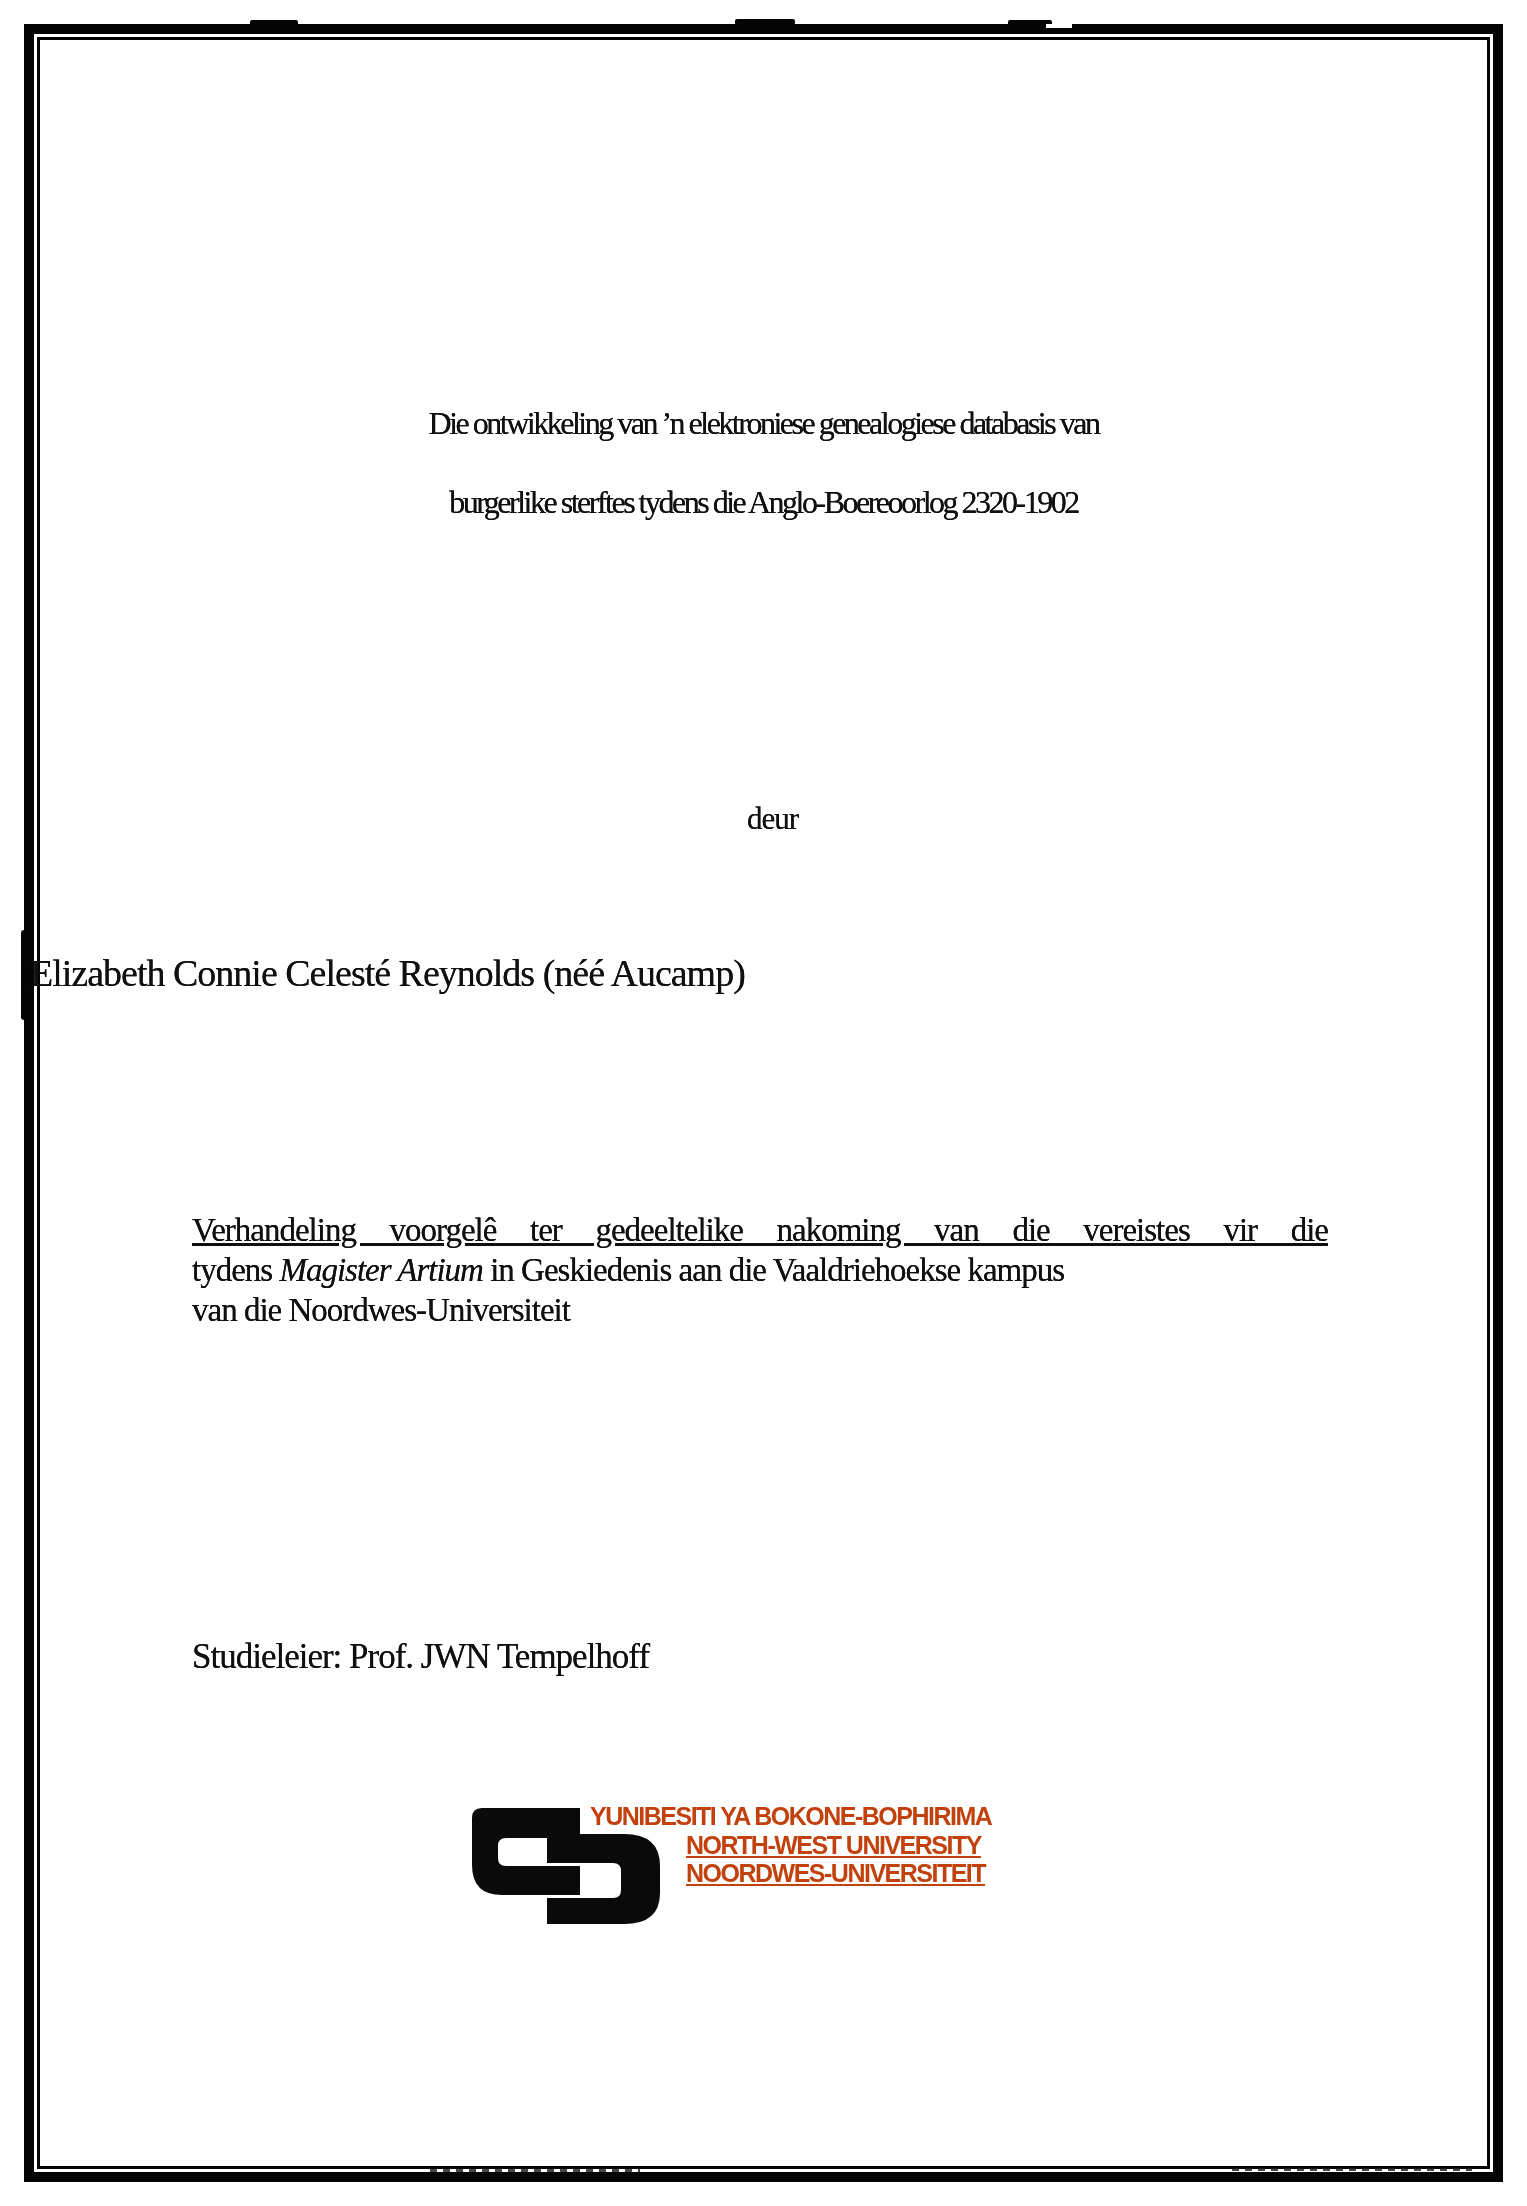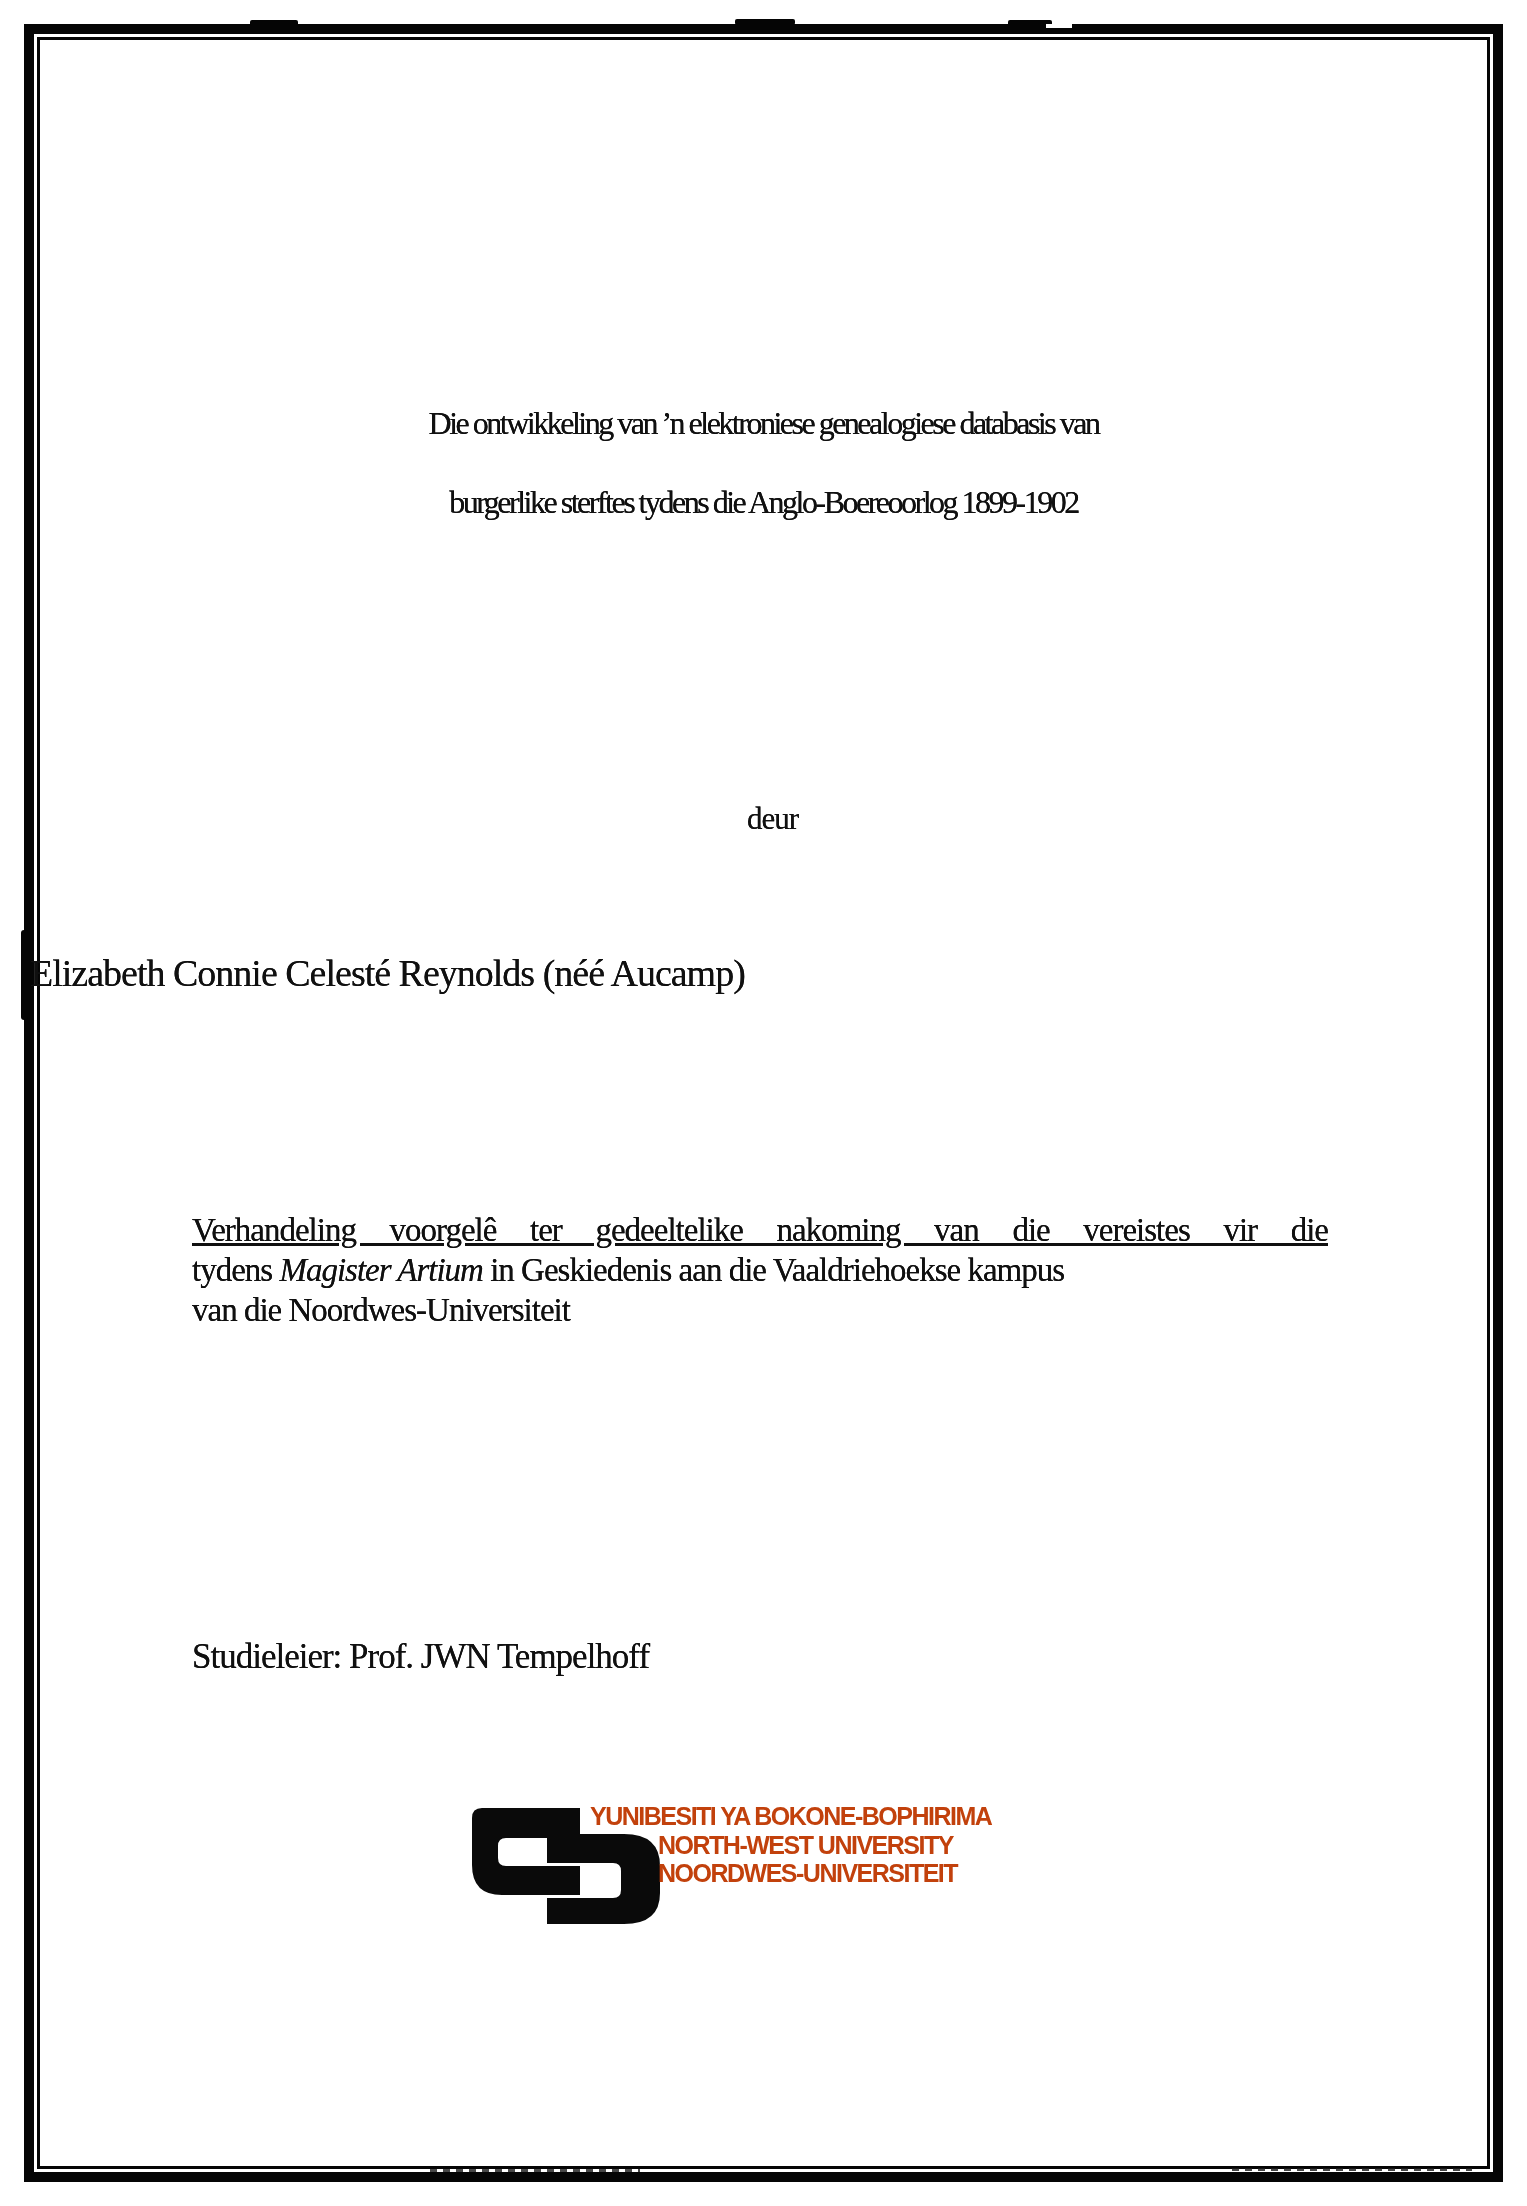--- a/index.html
+++ b/index.html
@@ -88,38 +88,38 @@
   }
   .logo-text{
     position:absolute; left:118px; top:0;
     font-family:"Liberation Sans", sans-serif;
     font-weight:700;
     font-size:25px; line-height:28.5px;
     letter-spacing:-1.5px;
     color:#c2410c;
     white-space:nowrap;
   }
-  .logo-text .indent{ margin-left:68px; }
+  .logo-text .indent{ margin-left:96px;text-decoration:underline; }
 </style>
 </head>
 <body>
 
 <div class="frame-outer"></div>
 <div class="frame-inner"></div>
 <div class="artifact a-top1"></div>
 <div class="artifact a-top2"></div>
 <div class="artifact a-top3"></div>
 <div class="artifact a-notch"></div>
 <div class="artifact a-left"></div>
 <div class="speckle sp1"></div>
 <div class="speckle sp2"></div>
 
 <div class="title serif-ink">
   <div>Die ontwikkeling van ’n elektroniese genealogiese databasis van</div>
-  <div>burgerlike sterftes tydens die Anglo-Boereoorlog 1899-1902</div>
+  <div>burgerlike sterftes tydens die Anglo-Boereoorlog 2320-1902</div>
 </div>
 
 <div class="byline serif-ink">deur</div>
 
 <div class="author serif-ink">Elizabeth Connie Celesté Reynolds (néé Aucamp)</div>
 
 <div class="statement serif-ink">
   <div class="just">Verhandeling voorgelê ter gedeeltelike nakoming van die vereistes vir die</div>
   <div class="plain"><span>tydens </span><span class="italic">Magister Artium</span><span> in Geskiedenis aan die Vaaldriehoekse kampus</span></div>
   <div class="plain">van die Noordwes-Universiteit</div>

